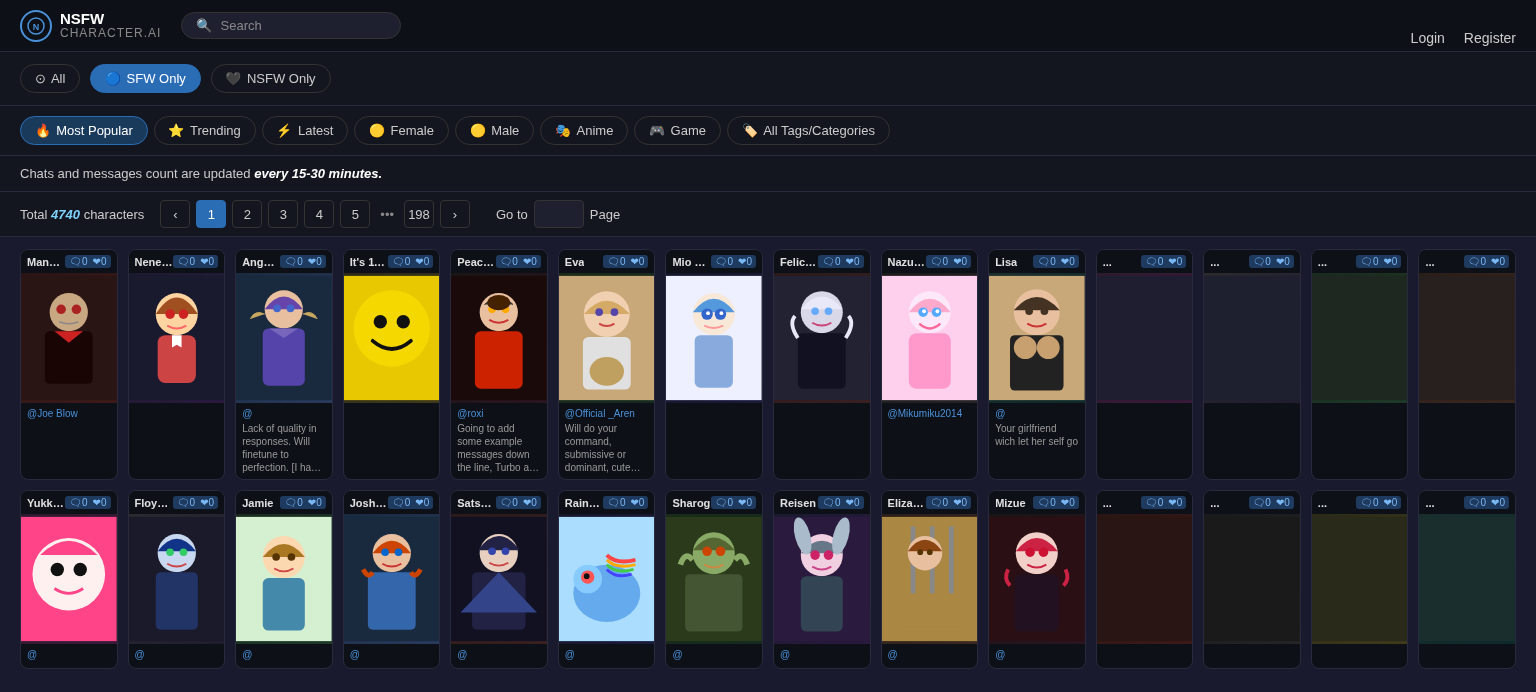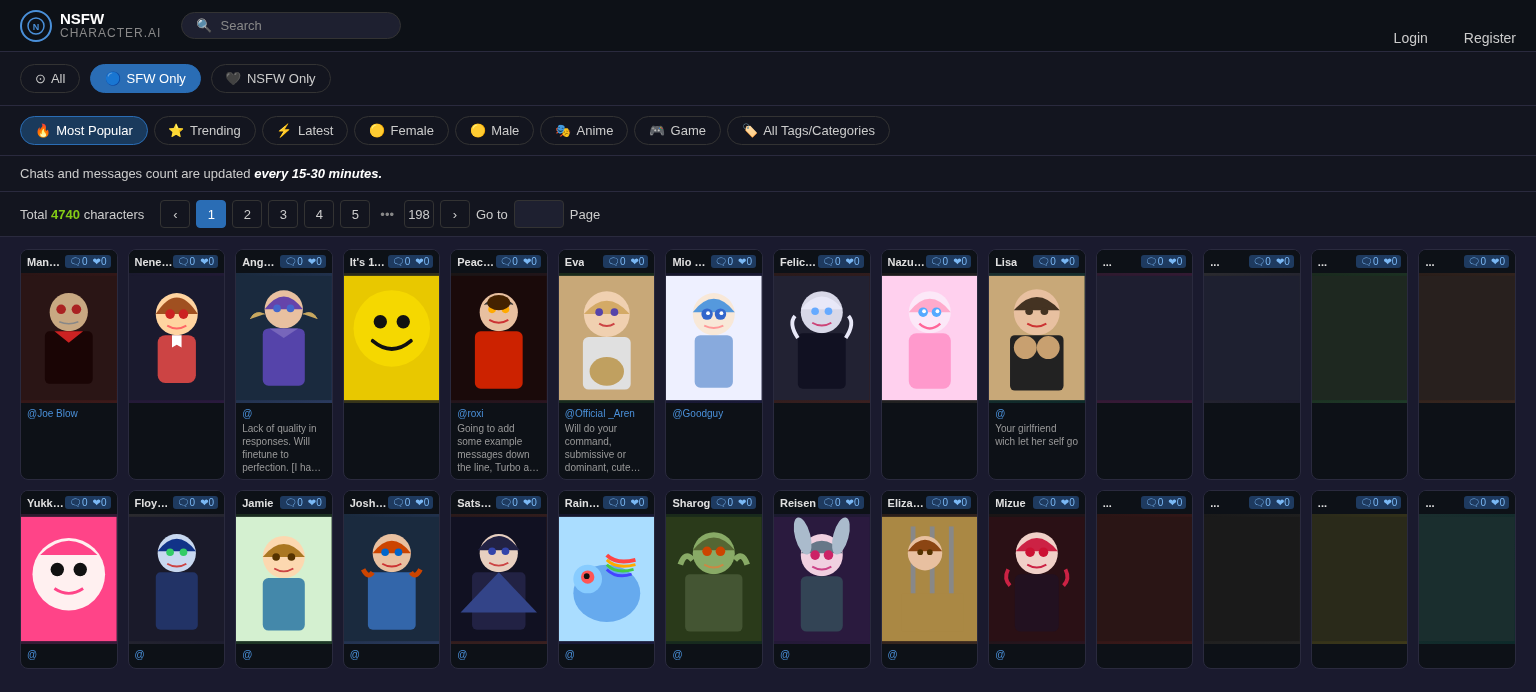--- a/index.html
+++ b/index.html
@@ -61,21 +61,21 @@
       border-radius: 20px;
       padding: 5px 14px;
       gap: 8px;
       width: 220px;
       cursor: text;
     }
     .search-bar span { color: #888; font-size: 13px; }
     .header-right {
       margin-left: auto;
       display: flex;
-      gap: 36px;
+      gap: 19px;
       margin-top: 24px;
     }
     .header-right a {
       color: #ccc;
       text-decoration: none;
       font-size: 14px;
     }
 
     
     .filter-bar {
@@ -148,21 +148,21 @@
       display: flex;
       align-items: center;
       gap: 6px;
       border-bottom: 1px solid #2a2a3e;
     }
     .pagination-bar .total {
       font-size: 13px;
       color: #ccc;
       margin-right: 10px;
     }
-    .pagination-bar .total strong { color: #84cc16; }
+    .pagination-bar .total strong { color: #7dd3fc; font-style: italic; }
     .page-btn {
       width: 30px;
       height: 28px;
       display: flex;
       align-items: center;
       justify-content: center;
       border-radius: 4px;
       border: 1px solid #333;
       background: transparent;
       color: #ccc;
@@ -171,21 +171,21 @@
     }
     .page-btn.active {
       background: #2a6db5;
       border-color: #2a6db5;
       color: #fff;
     }
     .go-to {
       display: flex;
       align-items: center;
       gap: 6px;
-      margin-left: 0;
+      margin-left: 20px;
       color: #ccc;
       font-size: 13px;
     }
     .go-to input {
       width: 50px;
       height: 28px;
       background: #1e2030;
       border: 1px solid #333;
       border-radius: 4px;
       color: #fff;
@@ -559,23 +559,20 @@
           <circle cx="50" cy="40" r="22" fill="#f8e8d8"></circle>
           <path d="M28 38 Q50 10 72 38" fill="#5599dd"></path>
           <circle cx="43" cy="40" r="6" fill="#3366cc"></circle>
           <circle cx="57" cy="40" r="6" fill="#3366cc"></circle>
           <circle cx="44" cy="39" r="2" fill="#fff"></circle>
           <circle cx="58" cy="39" r="2" fill="#fff"></circle>
           <path d="M40 52 Q50 57 60 52" stroke="#ff9999" stroke-width="2" fill="none"></path>
           <rect x="30" y="62" width="40" height="55" rx="6" fill="#88aadd"></rect>
         </svg>
       </div>
-      <div class="card-body">
-        <div class="card-author">@Goodguy</div>
-      </div>
     </div>
 
     <div class="card">
       <div class="card-header">
         <span class="card-name">Felicia Hardy</span>
         <span class="card-stats">
           <span>🗨0</span>
           <span style="margin-left:3px;">❤0</span>
         </span>
       </div>
@@ -608,20 +605,23 @@
           <circle cx="50" cy="38" r="22" fill="#fce8f8"></circle>
           <path d="M28 38 Q50 10 72 38" fill="#ffaacc"></path>
           <circle cx="43" cy="38" r="5" fill="#55aaff"></circle>
           <circle cx="57" cy="38" r="5" fill="#55aaff"></circle>
           <circle cx="44" cy="37" r="2" fill="#fff"></circle>
           <circle cx="58" cy="37" r="2" fill="#fff"></circle>
           <path d="M39 50 Q50 60 61 50" stroke="#ff6699" stroke-width="2.5" fill="none"></path>
           <rect x="28" y="60" width="44" height="58" rx="8" fill="#ff99cc"></rect>
         </svg>
       </div>
+      <div class="card-body">
+        <div class="card-author">@Mikumiku2014</div>
+      </div>
     </div>
 
     <div class="card">
       <div class="card-header">
         <span class="card-name">Lisa</span>
         <span class="card-stats">
           <span>🗨0</span>
           <span style="margin-left:3px;">❤0</span>
         </span>
       </div>

